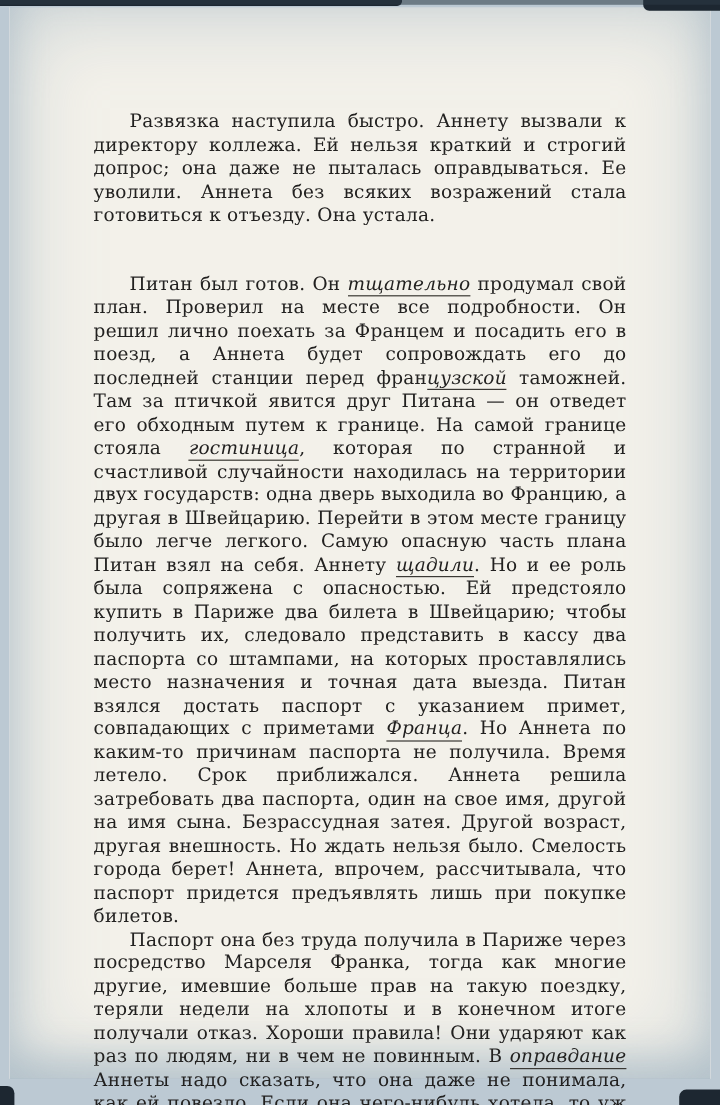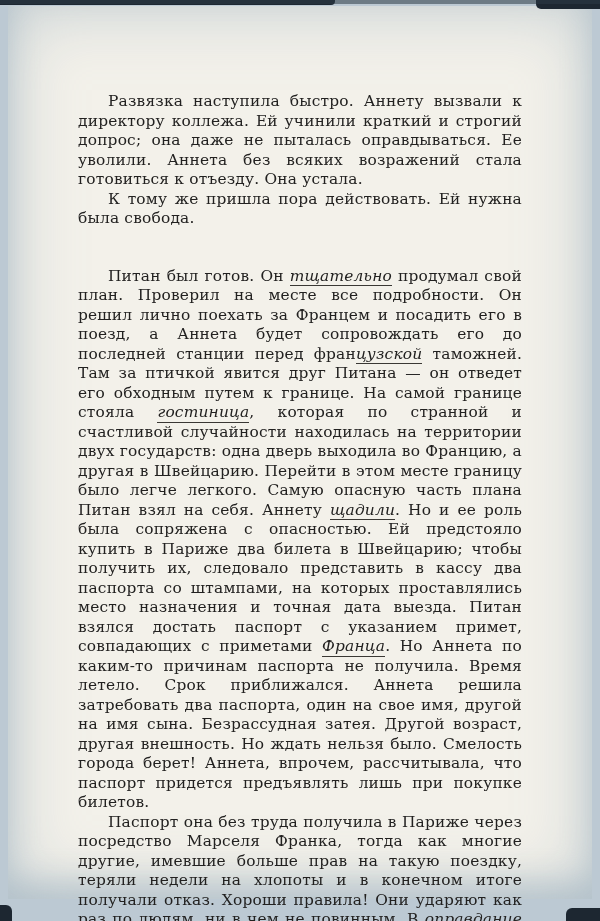--- a/index.html
+++ b/index.html
@@ -80,23 +80,22 @@
   }
 </style>
 </head>
 <body>
 
 <div>
 
   <div class="page">
     <div class="text-block">
 
-      <p>Развязка наступила быстро. Аннету вызвали к директору коллежа. Ей учинили краткий и строгий допрос; она даже не пыталась оправдываться. Ее уволили. Аннета без всяких возражений стала готовиться к отъезду. Она устала.</p>
+      <p>Развязка наступила быстро. Аннету вызвали к директору коллежа. Ей нельзя краткий и строгий допрос; она даже не пыталась оправдываться. Ее уволили. Аннета без всяких возражений стала готовиться к отъезду. Она устала.</p>
 
-      <p>К тому же пришла пора действовать. Ей нужна была свобода.</p>
 
       <div class="section-gap"></div>
 
       <p>Питан был готов. Он <u>тщательно</u> продумал свой план. Проверил на месте все подробности. Он решил лично поехать за Францем и посадить его в поезд, а Аннета будет сопровождать его до последней станции перед фран<u>цузской</u> таможней. Там за птичкой явится друг Питана — он отведет его обходным путем к границе. На самой границе стояла <u>гостиница</u>, которая по странной и счастливой случайности находилась на территории двух государств: одна дверь выходила во Францию, а другая в Швейцарию. Перейти в этом месте границу было легче легкого. Самую опасную часть плана Питан взял на себя. Аннету <u>щадили</u>. Но и ее роль была сопряжена с опасностью. Ей предстояло купить в Париже два билета в Швейцарию; чтобы получить их, следовало представить в кассу два паспорта со штампами, на которых проставлялись место назначения и точная дата выезда. Питан взялся достать паспорт с указанием примет, совпадающих с приметами <u>Франца</u>. Но Аннета по каким-то причинам паспорта не получила. Время летело. Срок приближался. Аннета решила затребовать два паспорта, один на свое имя, другой на имя сына. Безрассудная затея. Другой возраст, другая внешность. Но ждать нельзя было. Смелость города берет! Аннета, впрочем, рассчитывала, что паспорт придется предъявлять лишь при покупке билетов.</p>
 
       <p>Паспорт она без труда получила в Париже через посредство Марселя Франка, тогда как многие другие, имевшие больше прав на такую поездку, теряли недели на хлопоты и в конечном итоге получали отказ. Хороши правила! Они ударяют как раз по людям, ни в чем не повинным. В <u>оправдание</u> Аннеты надо сказать, что она даже не понимала, как ей повезло. Если она чего-нибудь хотела, то уж хотела так страстно, что не сомневалась</p>
 
     </div>
   </div>
 

